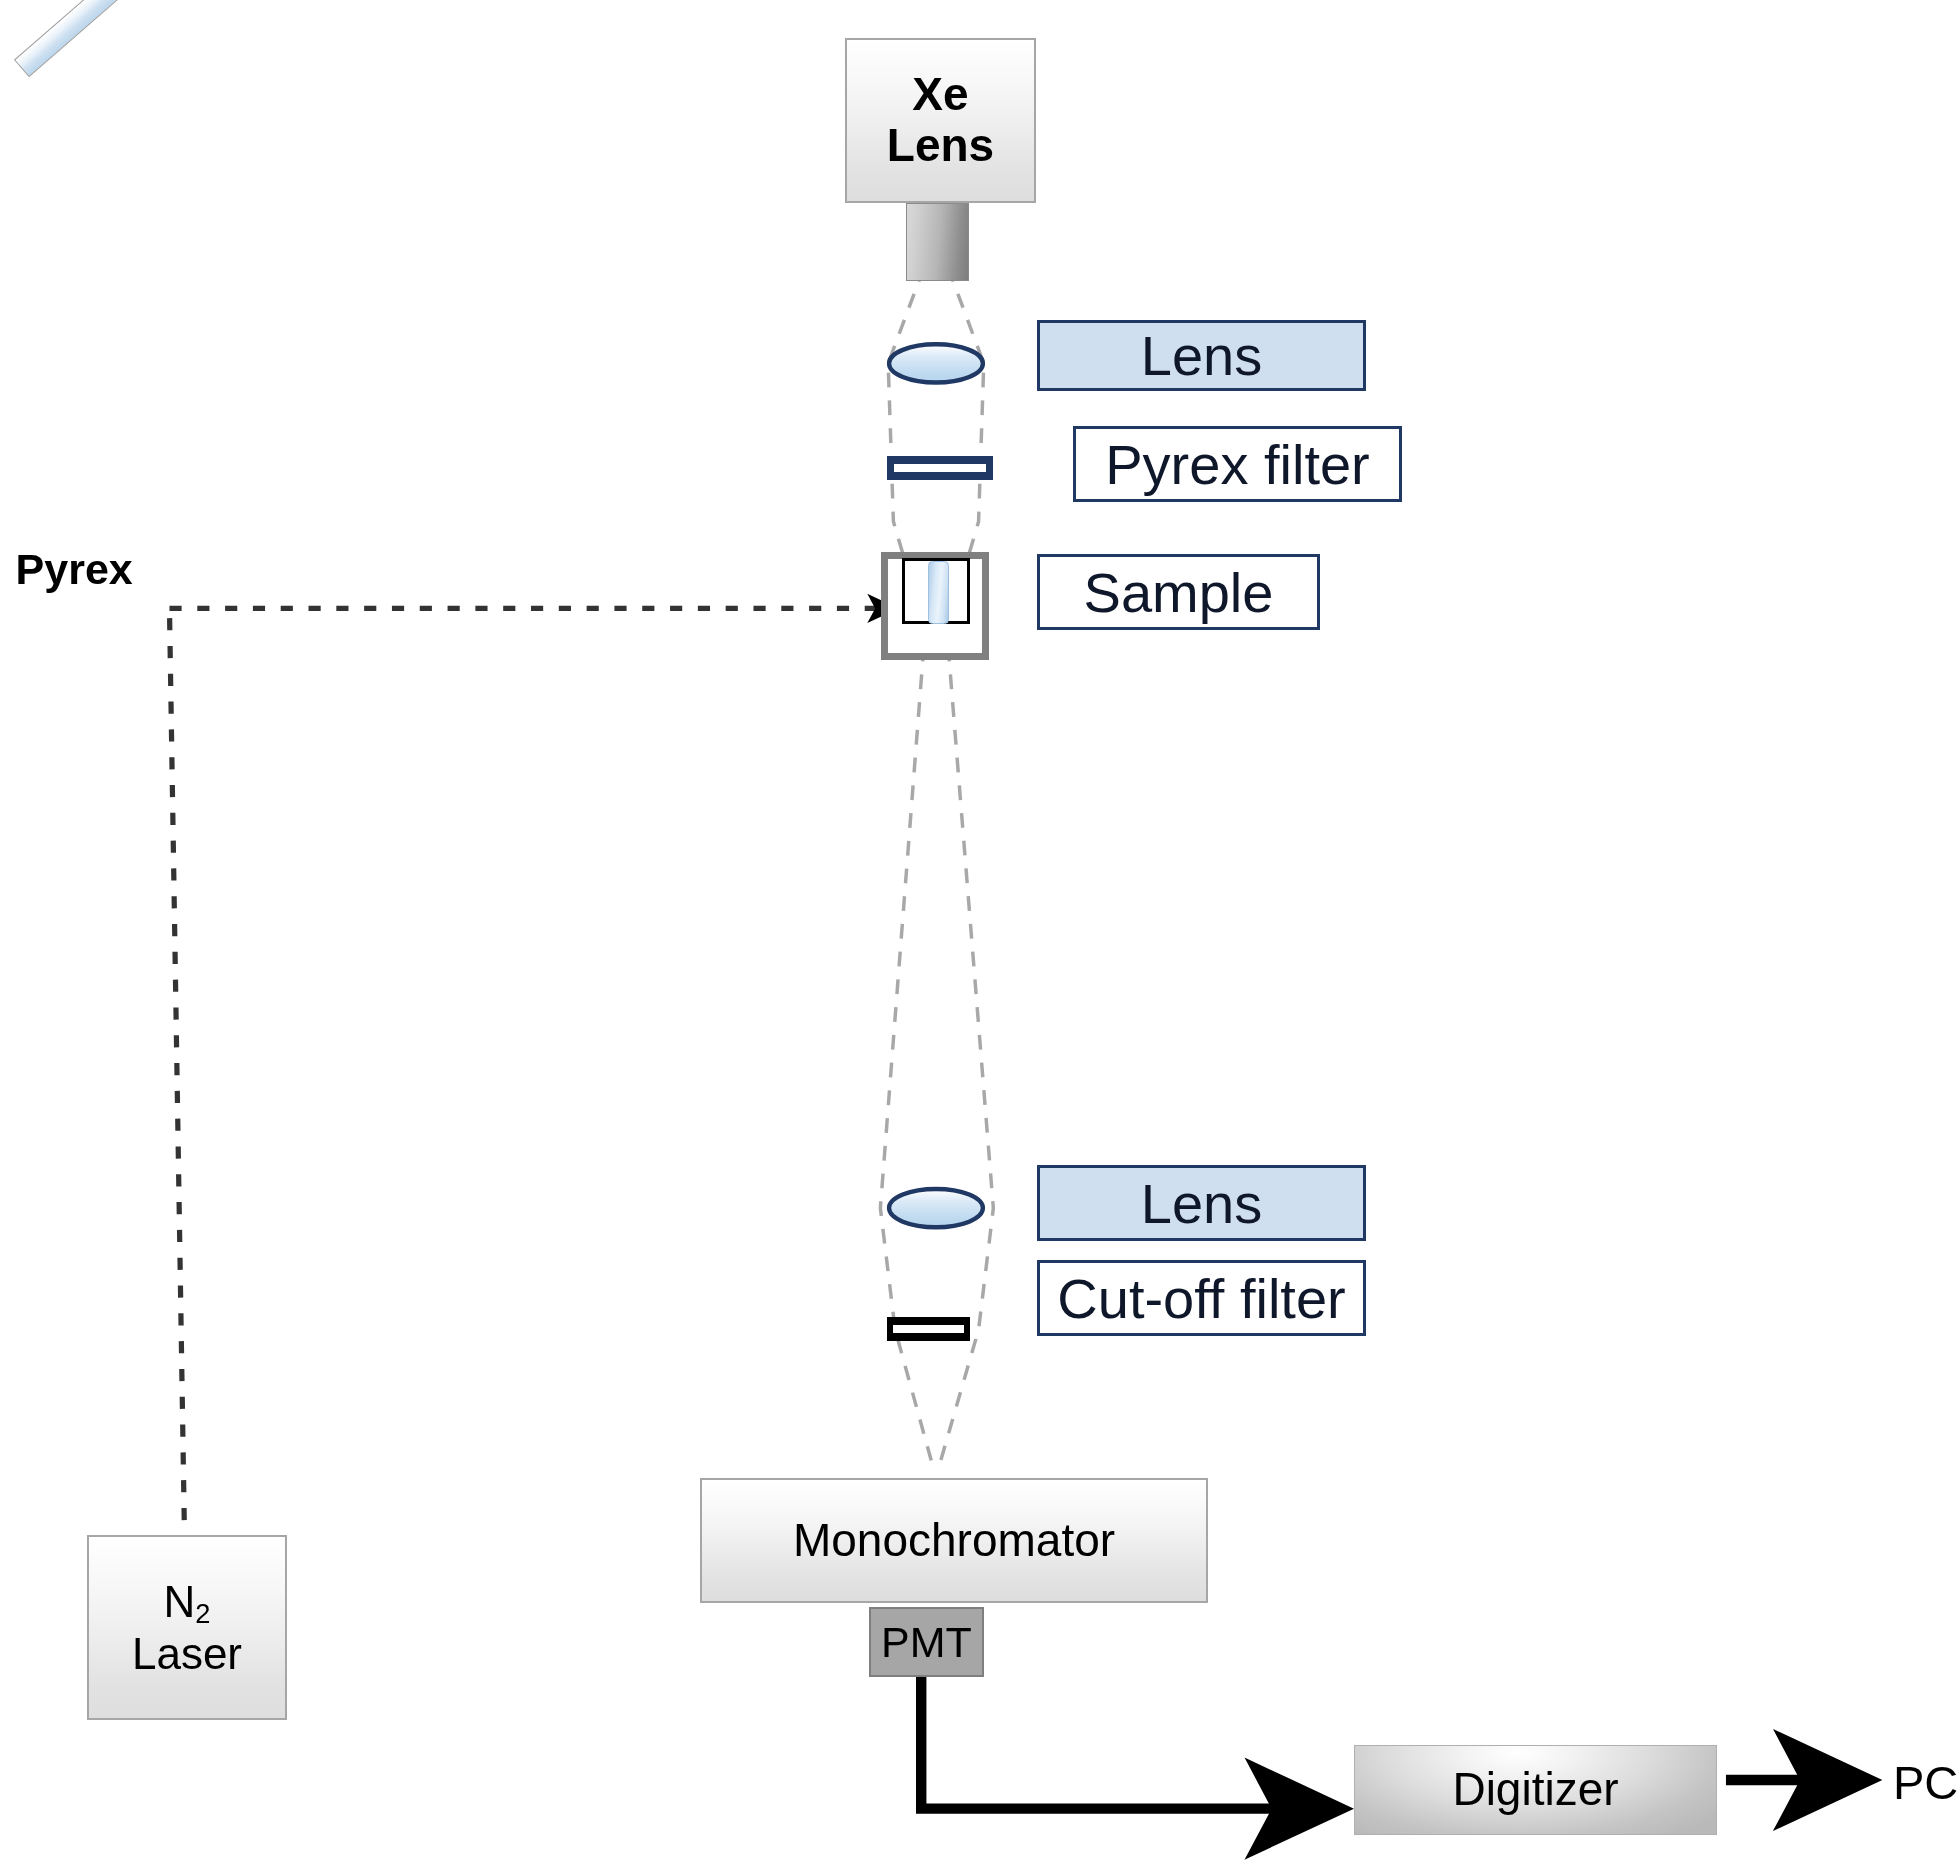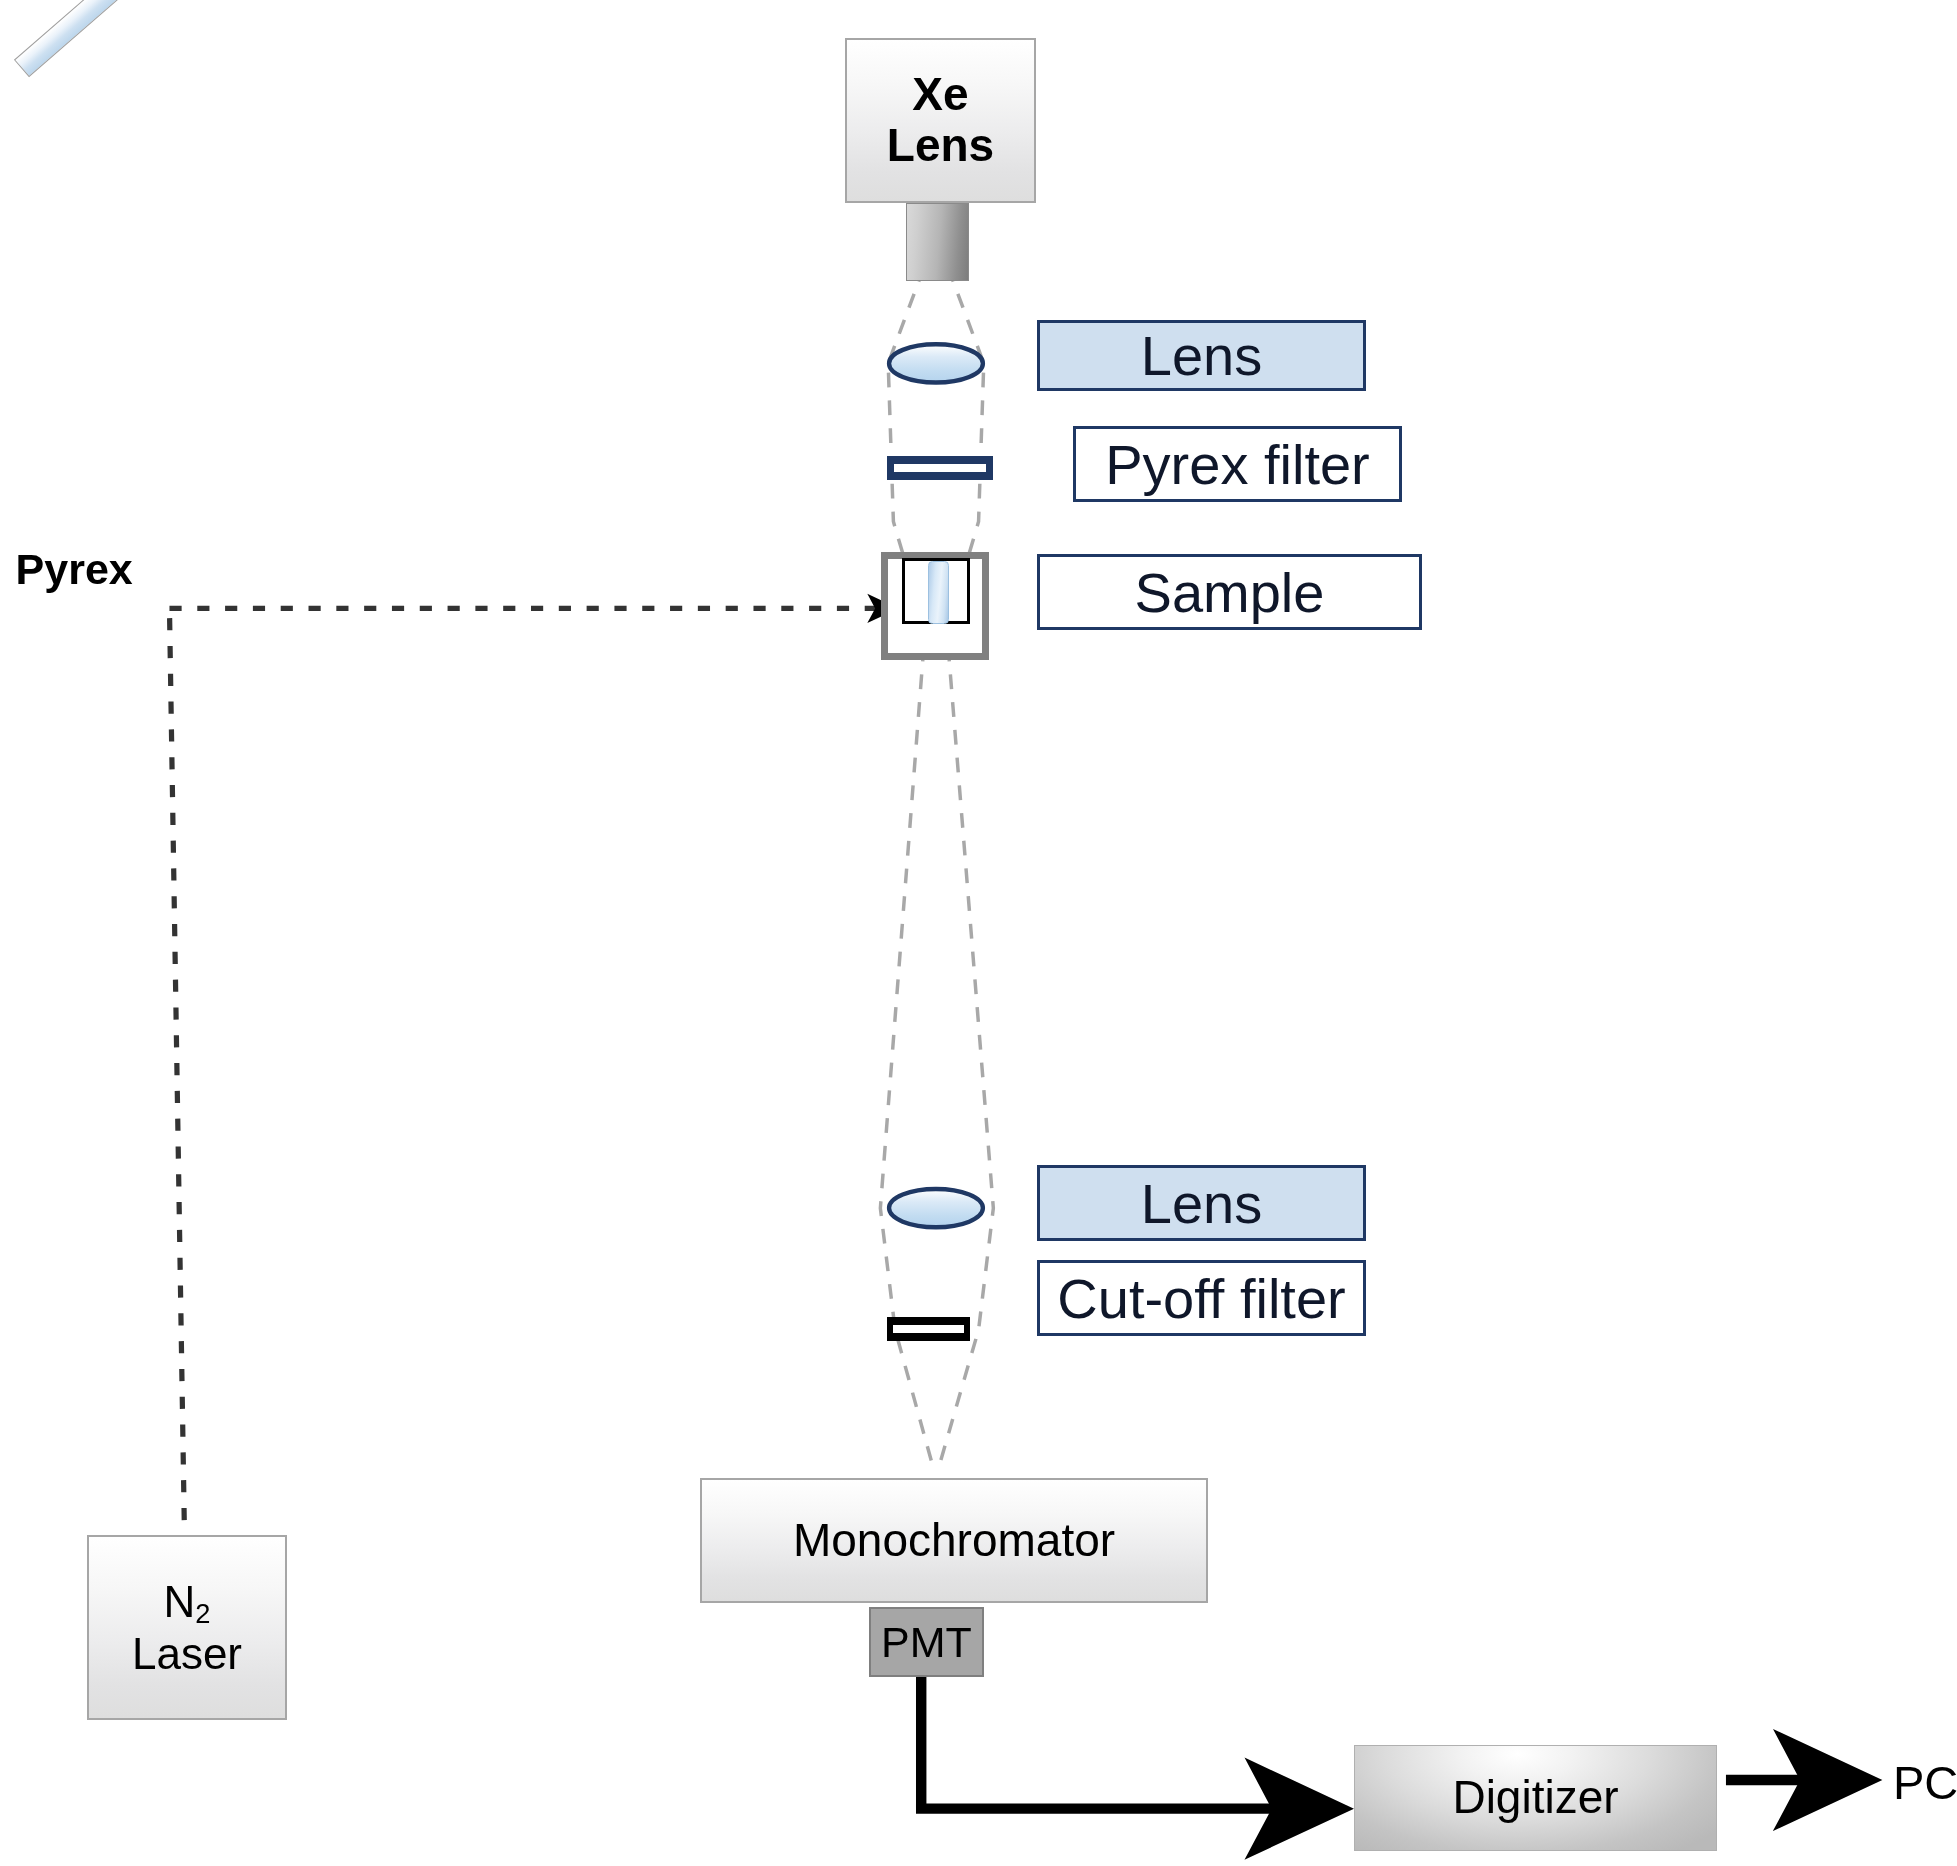--- a/index.html
+++ b/index.html
@@ -141,21 +141,21 @@
     left: 700px;  top: 1463px; width: 508px; height: 125px;
     font-size: 46px;
   }
   #pmt {
     left: 869px; top: 1592px; width: 115px; height: 70px;
     background: #a6a6a6;
     border: 2.6px solid #7f7f7f;
     font-size: 43px;
   }
   #digitizer {
-    left: 1354px; top: 1730px; width: 363px; height: 106px;
+    left: 1354px; top: 1730px; width: 363px; height: 90px;
     font-size: 46px;
     background: radial-gradient(ellipse 70% 120% at 45% 8%,
                 #ffffff 0%, #f2f2f2 22%, #dcdcdc 52%, #c4c4c4 80%, #b9b9b9 100%);
     border: 0.9px solid #b0b0b0;
   }
   #pc-label {
     left: 1893px; top: 1738px; width: 96px; height: 61px;
     justify-content: flex-start;
     font-size: 47px;
   }
@@ -169,21 +169,21 @@
     justify-content: center;
     border: 3.5px solid #1F3864;
     background: #ffffff;
     font-size: 56px;
     color: #0f172a;
   }
   .callout.tinted { background: #CFDFEF; }
 
   #label-lens-top      { left: 1037px; top: 320px;  width: 329px; height: 71px; }
   #label-pyrex         { left: 1037px; top: 426px;  width: 329px; height: 76px; margin-left: 36px; }
-  #label-sample        { left: 1037px; top: 554px;  width: 385px; height: 76px; }
+  #label-sample        { left: 1037px; top: 554px;  width: 283px; height: 76px; }
   #label-lens-bottom   { left: 1037px; top: 1165px; width: 329px; height: 76px; }
   #label-cutoff        { left: 1037px; top: 1260px; width: 329px; height: 76px; }
 </style>
 </head>
 <body>
 
 <div id="diagram-root">
 
   <svg id="optics-svg" viewBox="0 0 2253 2148">
     <defs>

